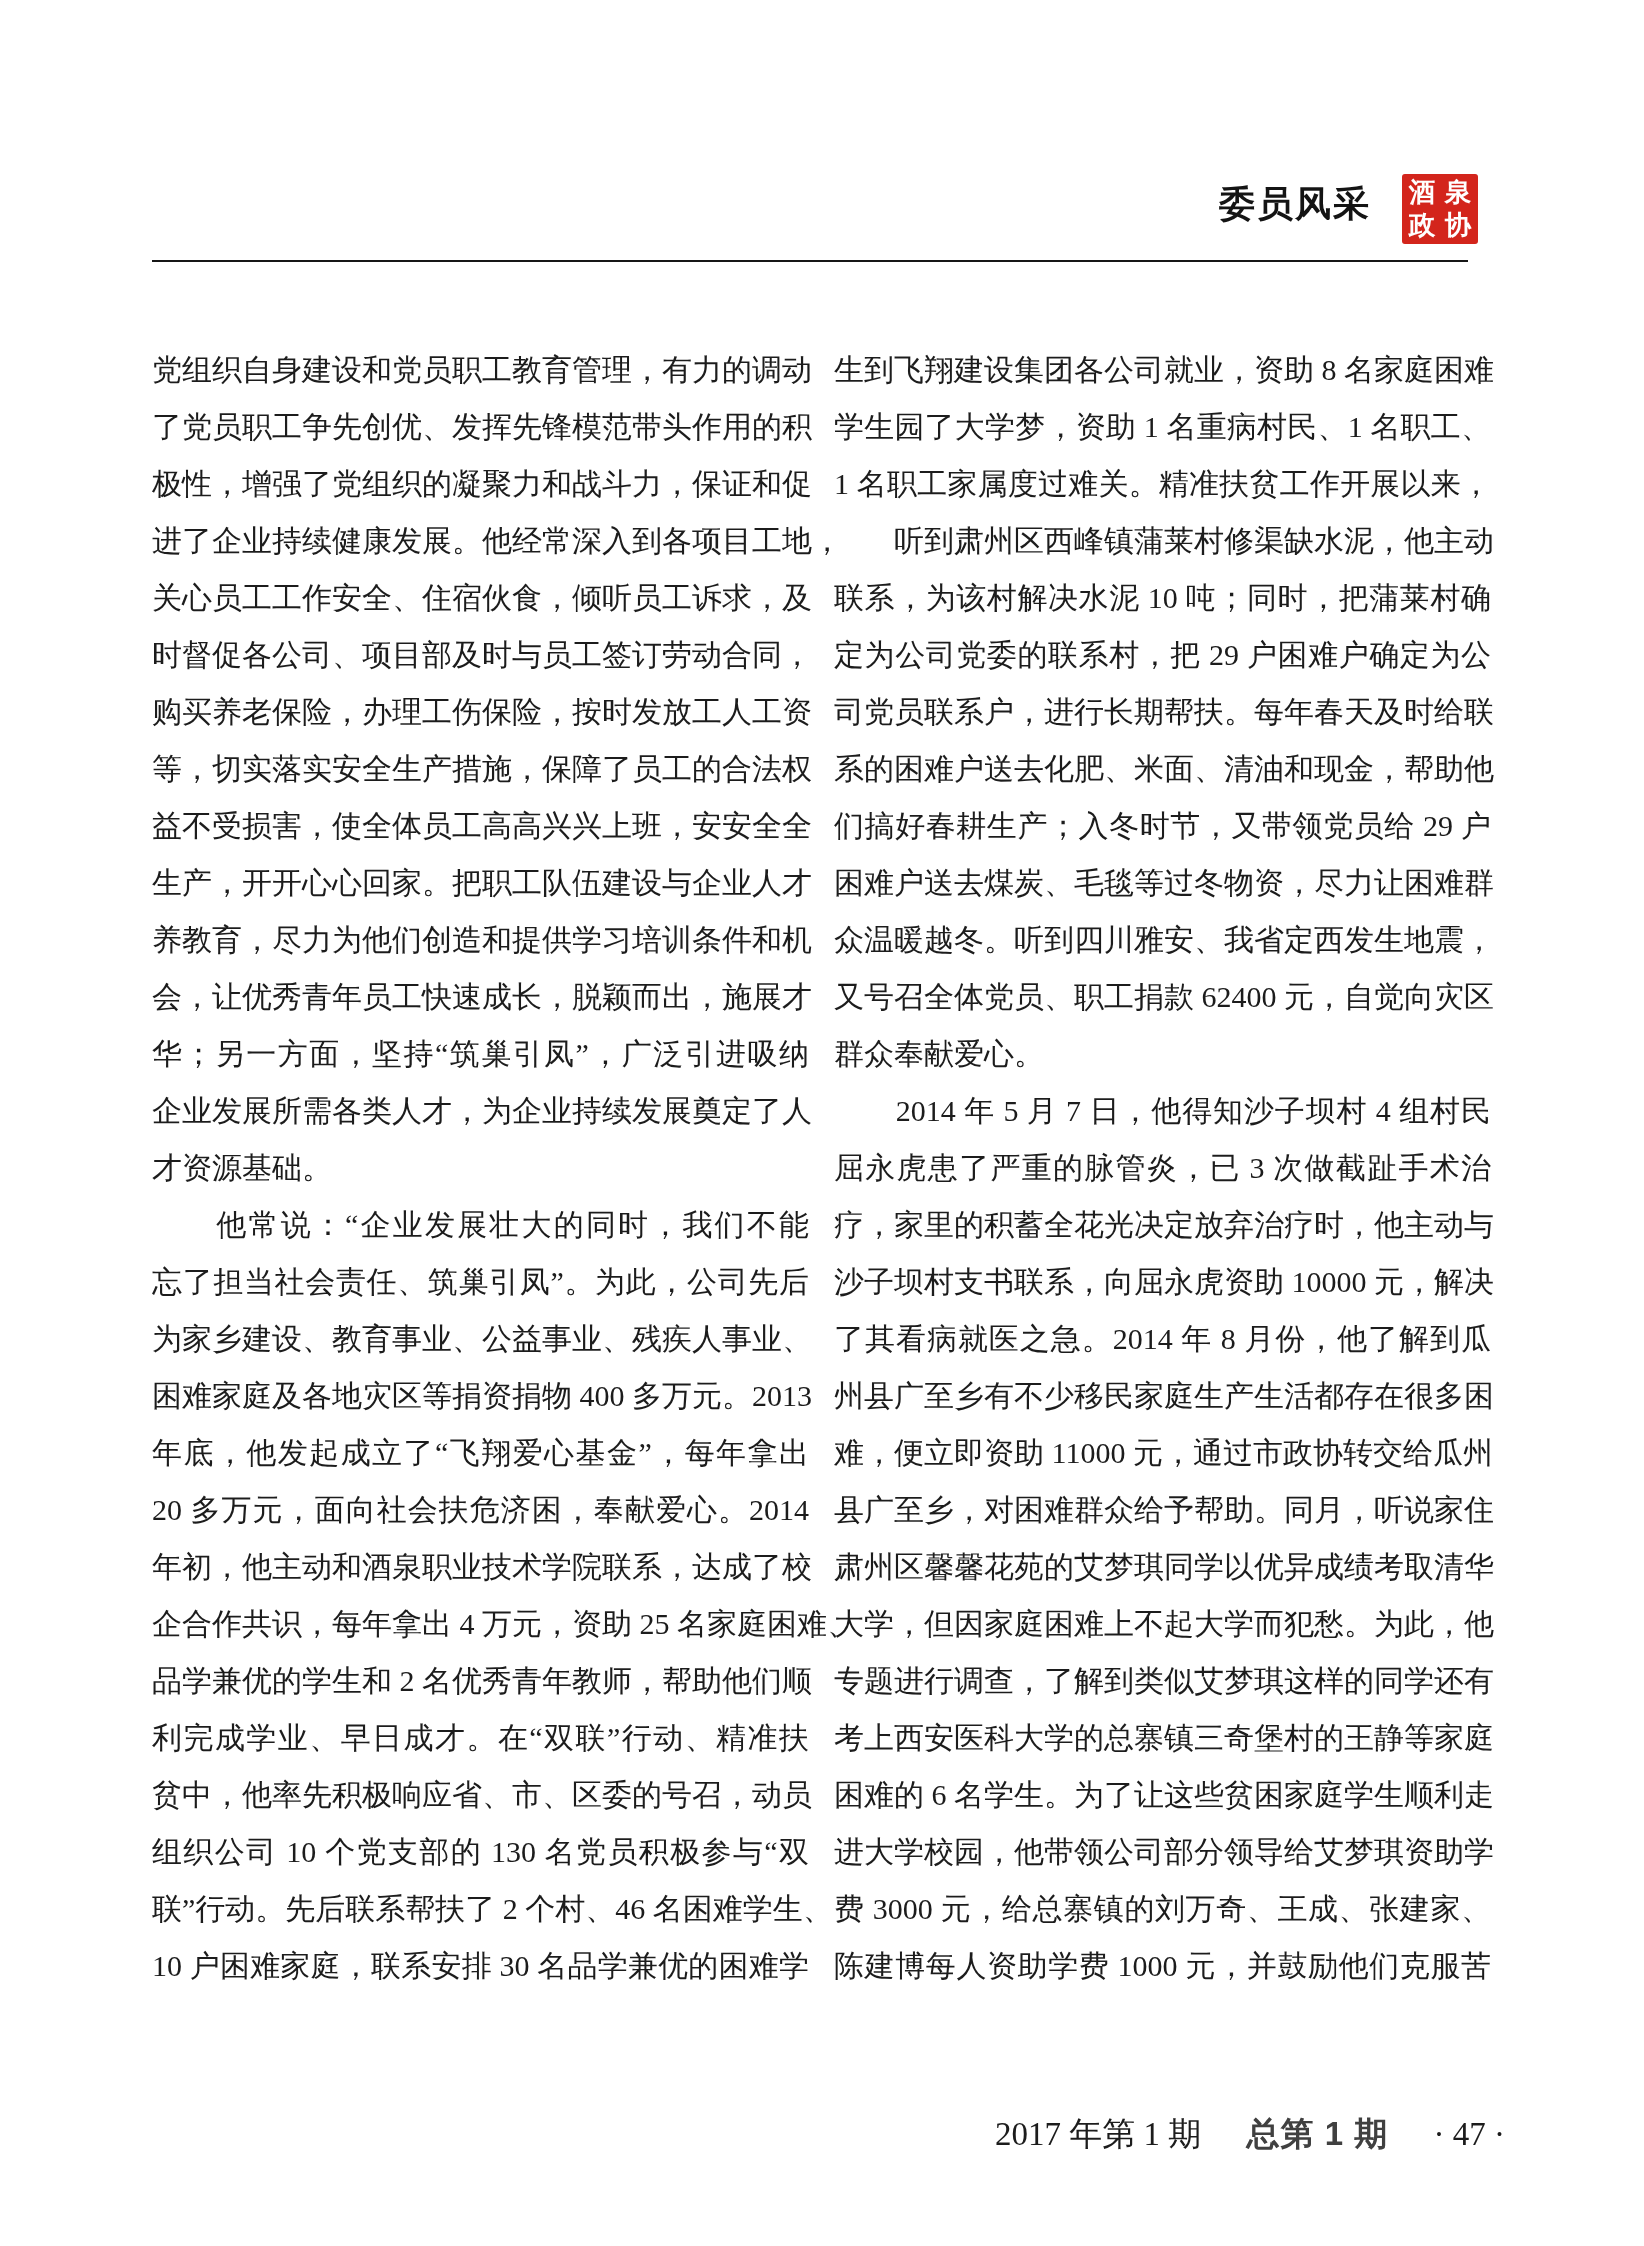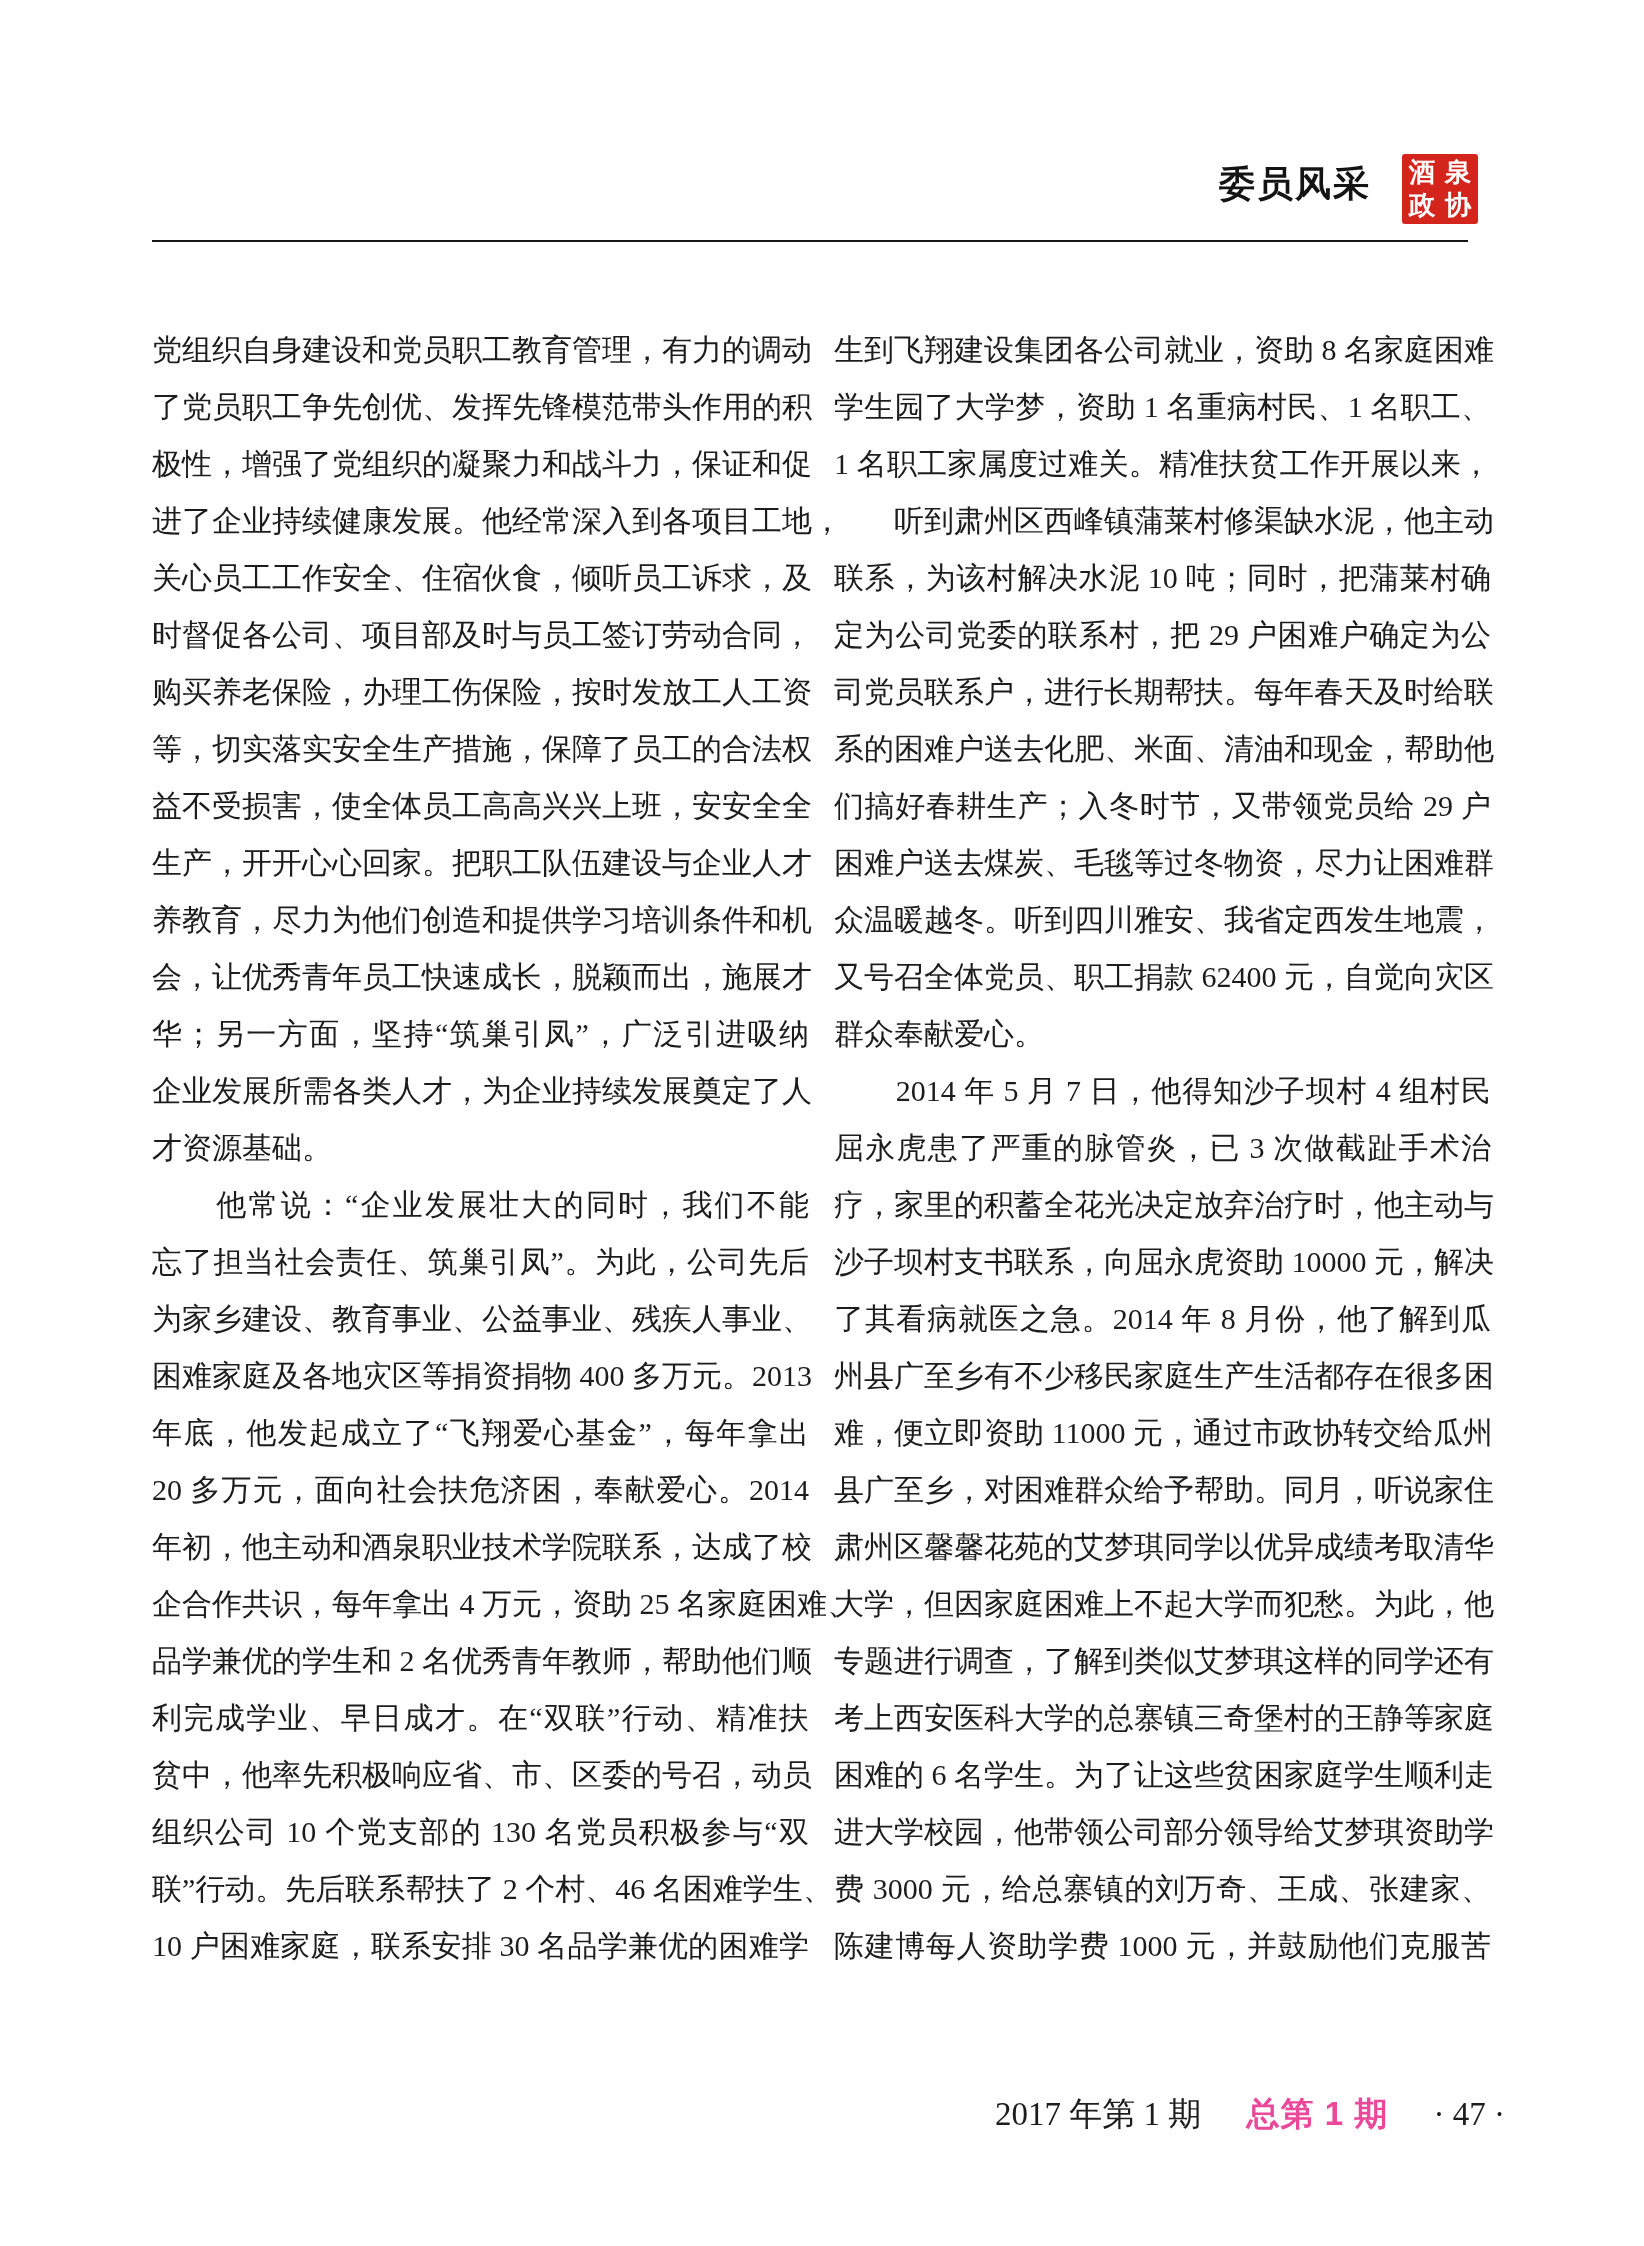--- a/index.html
+++ b/index.html
@@ -4,21 +4,21 @@
 <style>
   html,body{margin:0;padding:0;}
   body{
     width:1645px;height:2247px;
     background:#ffffff;
     font-family:"Liberation Serif","DejaVu Serif",serif;
     color:#1c1c1c;
     position:relative;
     overflow:hidden;
   }
-  .page{position:absolute;inset:0;}
+  .page{position:absolute;inset:0;margin-top:20px;}
 
   
   .masthead-title{
     position:absolute;
     top:160px;right:274px;
     font-family:"Liberation Sans","DejaVu Sans",sans-serif;
     font-weight:900;
     font-size:36px;
     letter-spacing:2px;
     color:#141414;
@@ -164,18 +164,18 @@
         <div class="line">考上西安医科大学的总寨镇三奇堡村的王静等家庭</div>
         <div class="line">困难的 6 名学生。为了让这些贫困家庭学生顺利走</div>
         <div class="line">进大学校园，他带领公司部分领导给艾梦琪资助学</div>
         <div class="line">费 3000 元，给总寨镇的刘万奇、王成、张建家、</div>
         <div class="line">陈建博每人资助学费 1000 元，并鼓励他们克服苦</div>
       </div>
   </div>
 
   <div class="footer">
     <span class="seg">2017 年第 1 期</span>
-    <span class="seg total" style="color: #ec4899;">总第 1 期</span>
+    <span class="seg total" style="color: #404040;">总第 1 期</span>
     <span class="seg">· 47 ·</span>
   </div>
 
 </div>
 
 
 </body></html>

